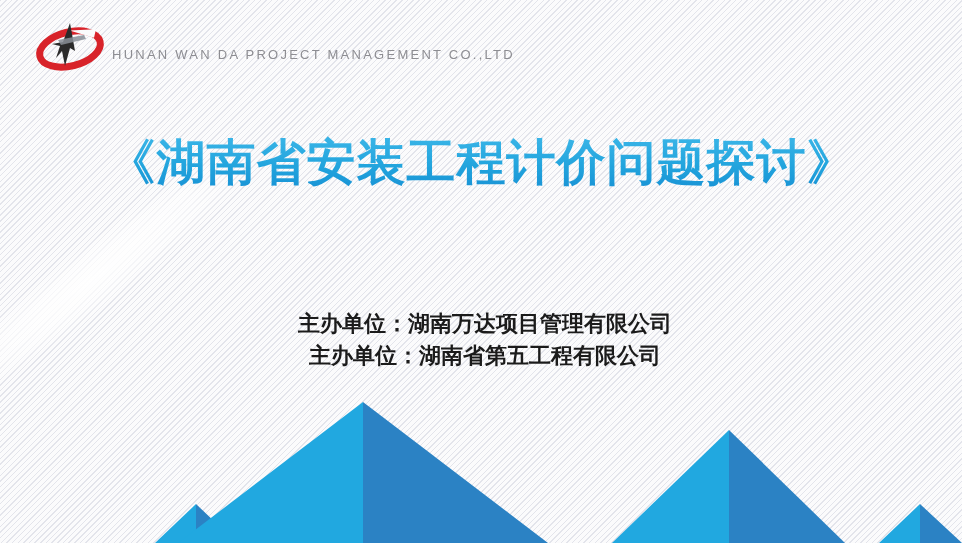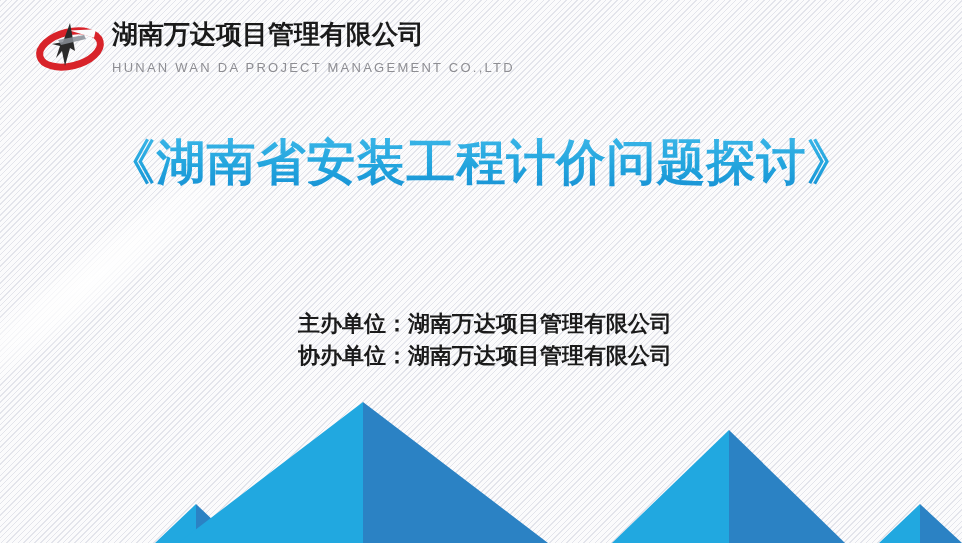--- a/index.html
+++ b/index.html
@@ -179,25 +179,24 @@
         <ellipse cx="36" cy="31" rx="31" ry="17" fill="none" stroke="#d8232a" stroke-width="7"></ellipse>
 
         <path d="M 40 13 L 66 18 L 62 26 Z" fill="#fbfbfc"></path>
       </g>
 
       <polygon points="36,5 41,33 36,30 31,48 28,33 22,40 26,28 18,26 29,24" fill="#2b2b2b"></polygon>
 
       <path d="M 24 22 L 50 17 L 52 21 L 27 27 Z" fill="#8a8f98" opacity="0.85"></path>
     </svg>
     <div id="logo-text">
-      <div id="logo-cn">湖南万达项目管理有限公司</div>
       <div id="logo-en">HUNAN WAN DA PROJECT MANAGEMENT CO.,LTD</div>
     </div>
   </div>
 
   <div id="main-title">《湖南省安装工程计价问题探讨》</div>
 
   <div id="subtitle-block">
     <div class="subtitle-line">主办单位：湖南万达项目管理有限公司</div>
-    <div class="subtitle-line">协办单位：湖南万达项目管理有限公司</div>
+    <div class="subtitle-line">主办单位：湖南省第五工程有限公司</div>
   </div>
 
 </div>
 
 </body></html>

